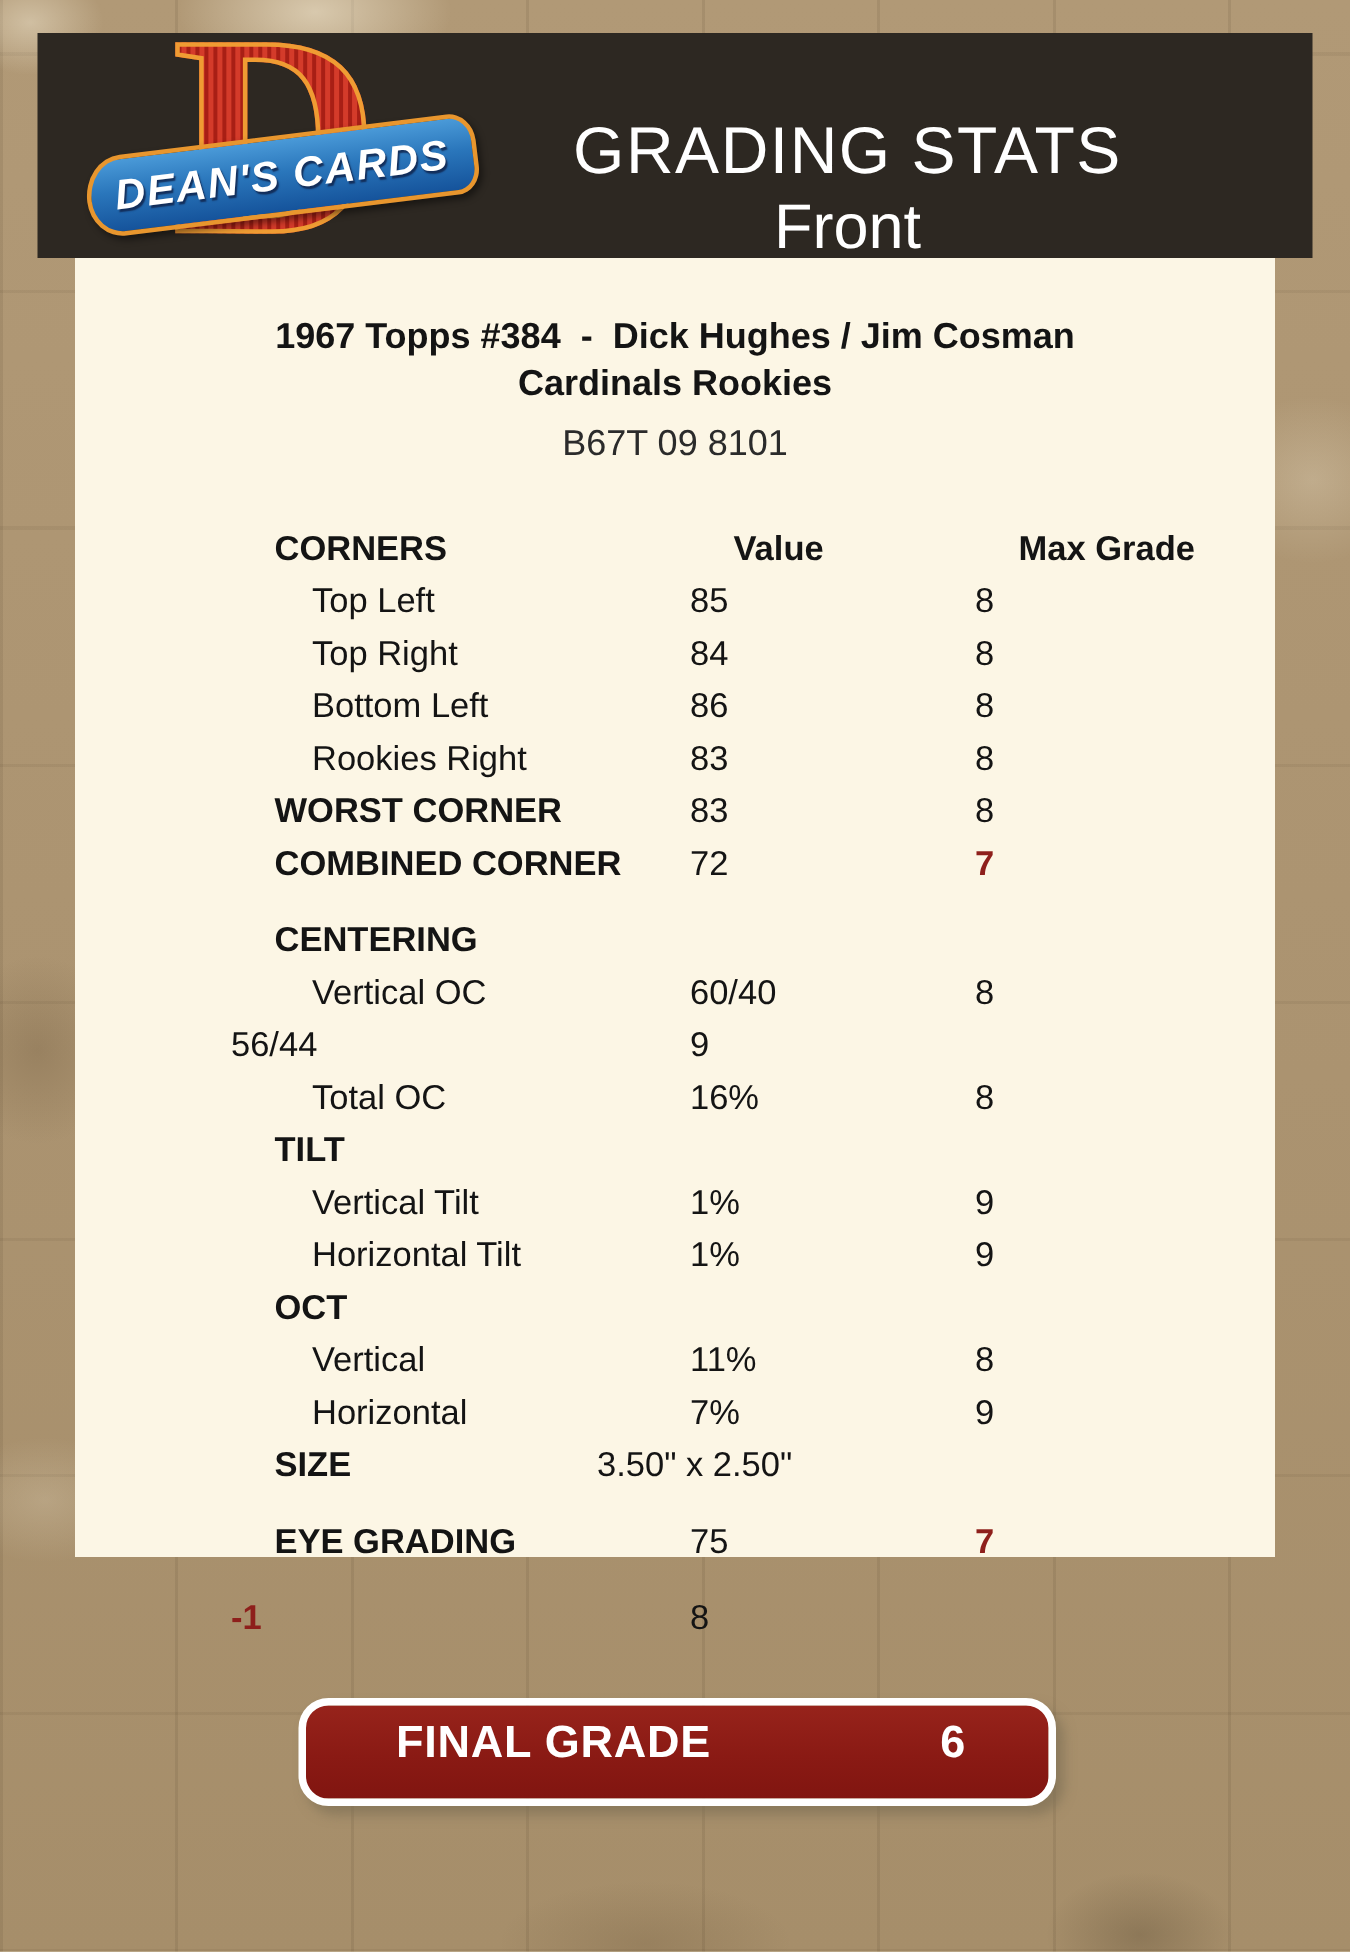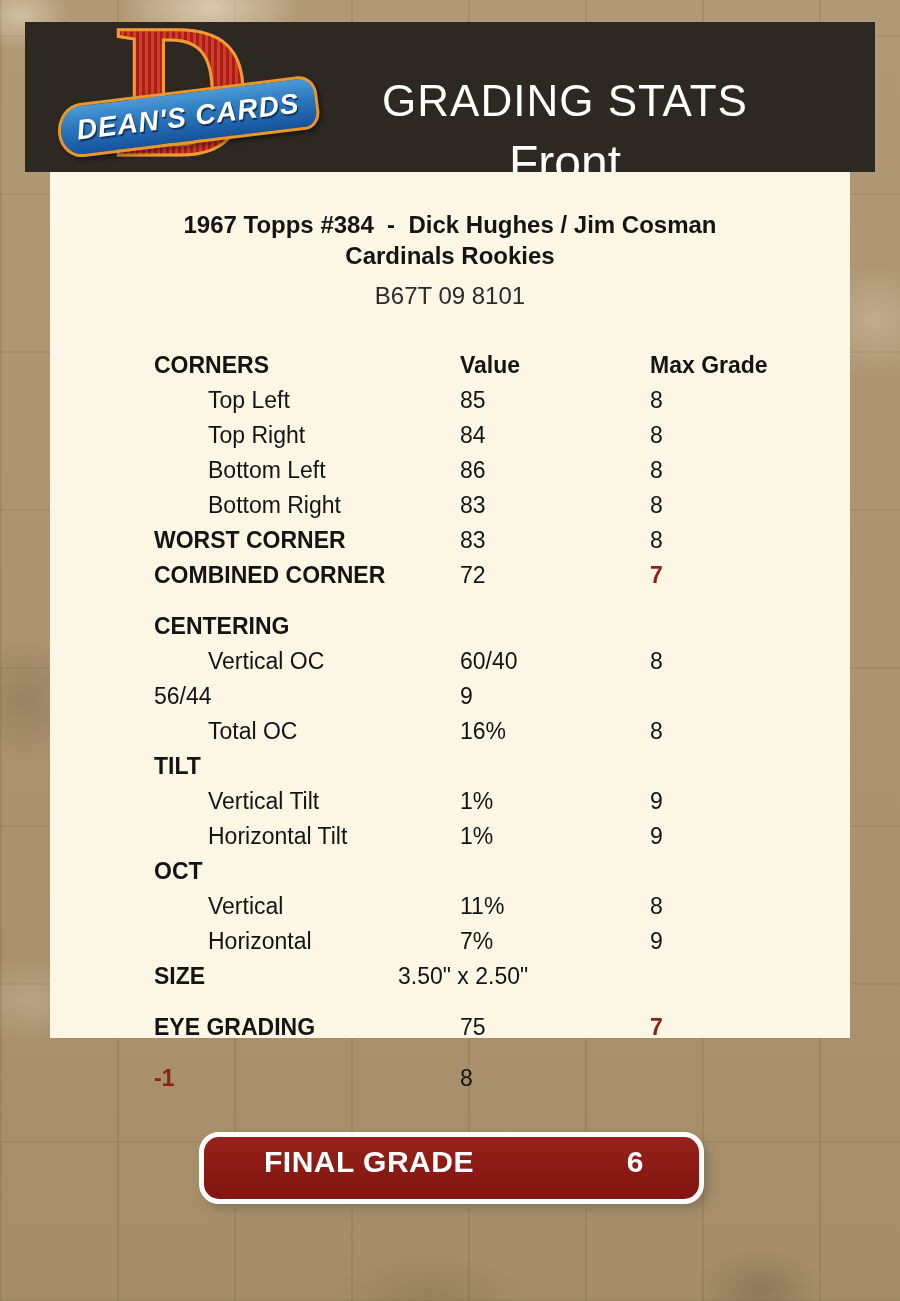--- a/index.html
+++ b/index.html
@@ -33,38 +33,38 @@
     transform:rotate(-7deg);
     background:linear-gradient(180deg,#4a9ad8 0%, #2a76bb 45%, #15539b 100%);
     border:3px solid #e8962e;
     border-radius:26px 18px 16px 24px / 30px 20px 18px 26px;
     box-shadow:2px 3px 5px rgba(0,0,0,0.45);
     display:flex; align-items:center; justify-content:center;}
   .logo-ribbon span{font-size:28px; font-weight:bold; font-style:italic; letter-spacing:1px;
     color:#ffffff; white-space:nowrap; text-shadow:1px 2px 1px rgba(15,35,75,0.85);}
   .header-titles{position:absolute; left:250px; right:20px; top:54px; text-align:center; color:#ffffff;}
   .header-title{font-size:44px; line-height:50px; letter-spacing:1px;}
-  .header-subtitle{font-size:48px; line-height:46px; margin-top:14px;}
+  .header-subtitle{font-size:42px; line-height:46px; margin-top:2px;}
 
   
   .content{position:absolute; left:50px; top:172px; width:800px; height:866px;
     background:#fcf6e5; color:#141414;}
   .card-title{margin-top:37px; text-align:center; font-size:24px; font-weight:bold;
     line-height:31px; color:#141414;}
   .serial{margin-top:10px; text-align:center; font-size:24px; line-height:30px;
     font-weight:normal; color:#2b2b2b;}
 
   
   .grades-table{margin-top:37px;}
   .row{display:grid; grid-template-columns:306px 190px 150px; padding-left:104px;
     height:35px; line-height:35px; font-size:23px;}
   .row .cell{white-space:nowrap;}
   .row .label{text-align:left;}
   .row .value,.row .grade{text-align:left;}
-  .bold{font-weight:bold;}
+  .bold{font-weight:bold;margin-left:29px;}
   .indent{padding-left:54px;}
   .red{color:#8e1f1b; font-weight:bold;}
   .gap-before{margin-top:16px;}
   .shift-left{transform:translateX(-62px);}
 
   
   .final-grade{position:absolute; left:149px; top:960px; width:505px; height:72px;
     box-sizing:border-box; border:5px solid #ffffff; border-radius:20px;
     background:linear-gradient(180deg,#97231b 0%, #8a1a14 55%, #811510 100%);
     box-shadow:5px 6px 8px rgba(125,110,85,0.65);
@@ -112,21 +112,21 @@
         <div class="cell label indent">Top Right</div>
         <div class="cell value">84</div>
         <div class="cell grade">8</div>
       </div>
         <div class="row">
         <div class="cell label indent">Bottom Left</div>
         <div class="cell value">86</div>
         <div class="cell grade">8</div>
       </div>
         <div class="row">
-        <div class="cell label indent">Bottom Right</div>
+        <div class="cell label indent">Rookies Right</div>
         <div class="cell value">83</div>
         <div class="cell grade">8</div>
       </div>
         <div class="row">
         <div class="cell label bold">WORST CORNER</div>
         <div class="cell value">83</div>
         <div class="cell grade">8</div>
       </div>
         <div class="row">
         <div class="cell label bold">COMBINED CORNER</div>

